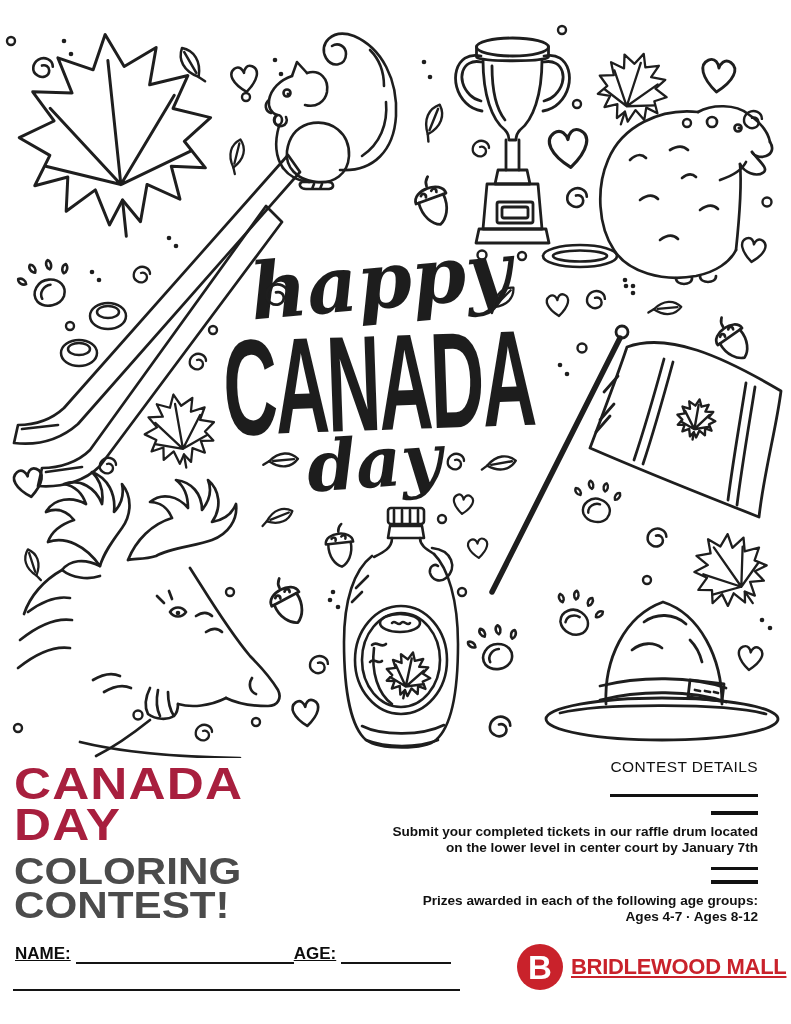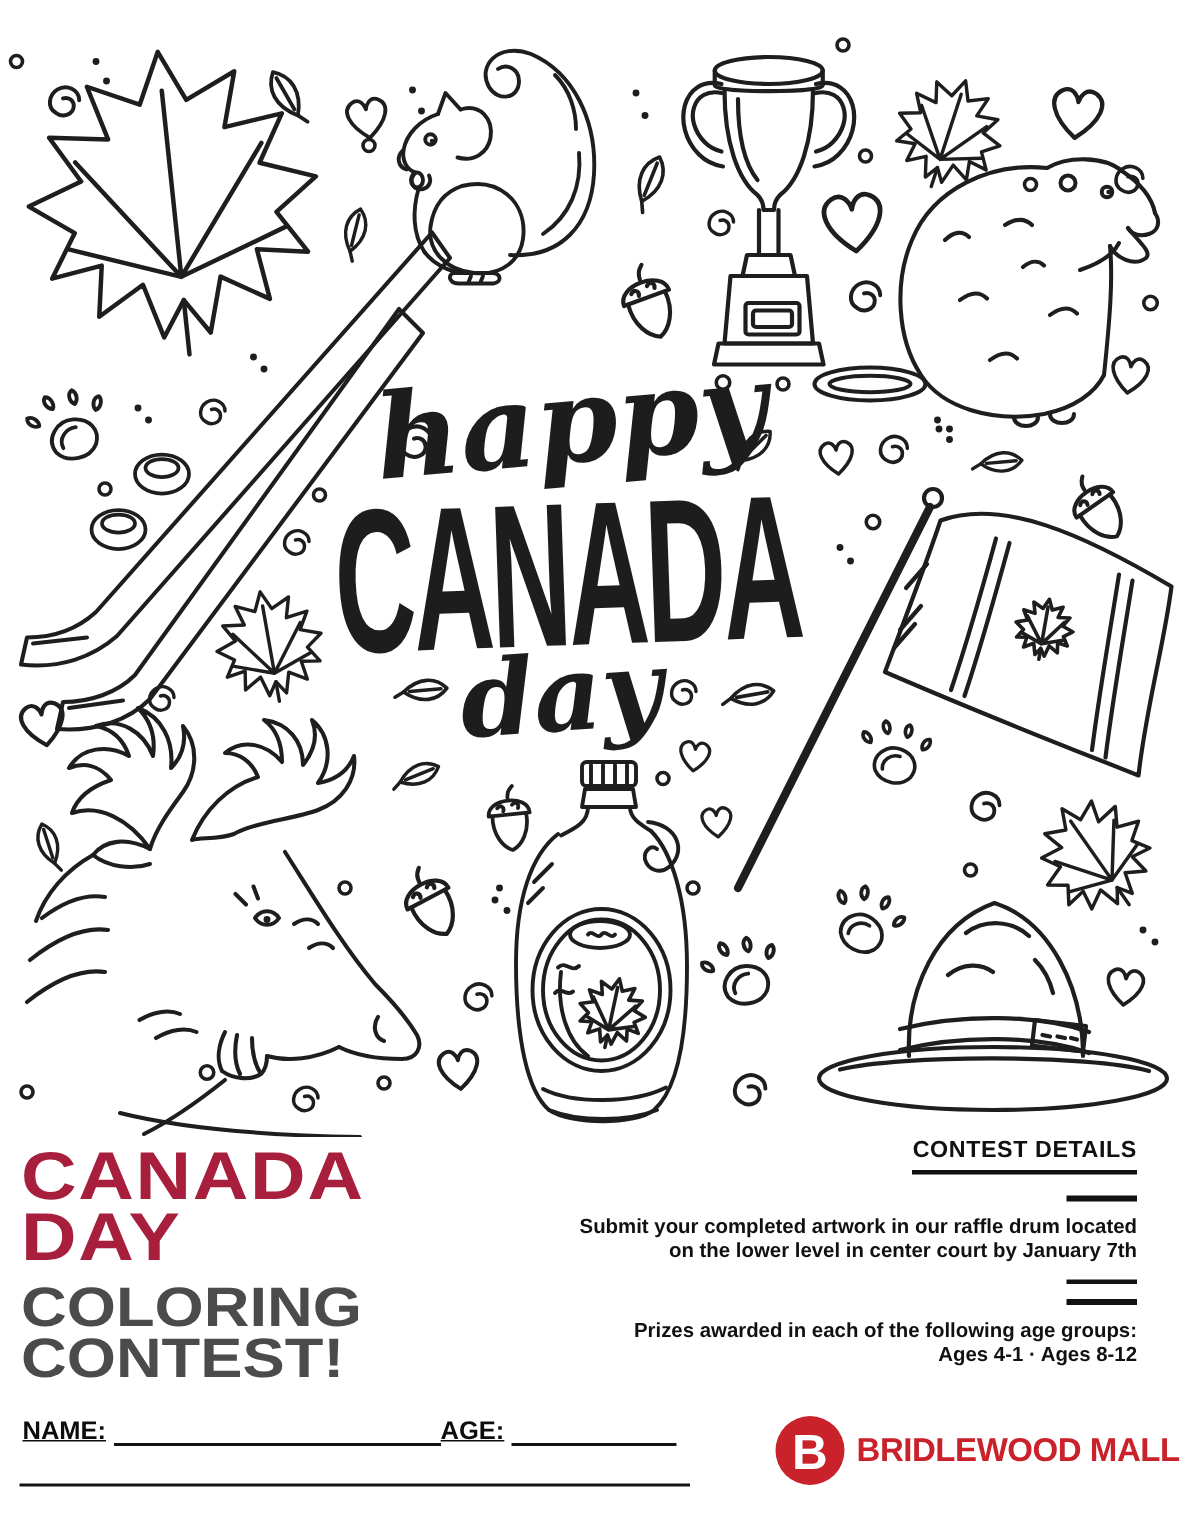--- a/index.html
+++ b/index.html
@@ -18,37 +18,37 @@
   .word-script{font-family:"DejaVu Serif",serif;font-style:italic;font-weight:bold;fill:#1d1d1d;}
   .word-caps{font-family:"Liberation Sans",sans-serif;font-weight:bold;fill:#1d1d1d;}
 
   
   .title-block{position:absolute;left:14px;top:763px;transform:scaleX(1.14);transform-origin:left top;}
   .t-red{color:var(--crimson);font-weight:bold;font-size:45px;line-height:41px;letter-spacing:1px;}
   .t-gray{color:var(--title-gray);font-weight:bold;font-size:37px;line-height:34px;letter-spacing:0px;}
   .t-gray.first{margin-top:10px;}
 
   .details{position:absolute;left:380px;top:758px;width:378px;text-align:right;color:var(--ink);}
-  .details .heading{display:inline-block;font-size:15.5px;font-weight:bold;letter-spacing:.4px;
-      border-bottom:3.5px solid var(--ink);padding-bottom:4px;margin-bottom:4px;}
+  .details .heading{display:inline-block;font-size:15.5px;font-weight:normal;letter-spacing:.4px;
+      border-bottom:3.5px solid var(--ink);padding-bottom:18px;margin-bottom:4px;}
   .details .para{font-size:13.6px;font-weight:bold;line-height:16.5px;margin-top:9px;}
   .details .rule{width:47px;height:3.5px;background:var(--ink);margin:10px 0 1px auto;}
 
   .form-row{position:absolute;display:flex;align-items:flex-end;color:#0d0d0d;font-weight:bold;font-size:17px;text-decoration:underline;}
   .form-row .lbl{white-space:nowrap;padding-right:5px;}
   .form-row .line{border-bottom:2.4px solid #141414;height:19px;}
   #row-name{left:15px;top:944px;width:443px;}
   #row-contact{left:13px;top:972px;width:447px;}
   .line-name{width:218px;} .line-age{width:110px;} .line-contact{flex:1;}
 
   .logo{position:absolute;left:517px;top:944px;display:flex;align-items:center;gap:8px;}
   .logo-mark{width:46px;height:46px;border-radius:50%;background:var(--logo-red);
       display:flex;align-items:center;justify-content:center;
       color:#fff;font-weight:bold;font-size:33px;line-height:1;}
-  .logo-word{color:var(--logo-red);font-weight:bold;font-size:22px;letter-spacing:-.3px;white-space:nowrap;}
+  .logo-word{color:var(--logo-red);font-weight:bold;font-size:22px;letter-spacing:-.3px;white-space:nowrap;text-decoration:underline;}
 </style>
 </head>
 <body>
 
 <div class="page">
 
   <svg class="art" width="791" height="758" viewBox="0 0 791 758">
     <defs>
       <g id="sym-heart">
         <path d="M0,10 C-11,1.5 -13.5,-7 -7.5,-10.5 C-3,-13 -0.5,-8.5 0,-6 C0.5,-8.5 3,-13 7.5,-10.5 C13.5,-7 11,1.5 0,10 Z"></path>
@@ -318,28 +318,28 @@
     <div class="t-red">CANADA</div>
     <div class="t-red">DAY</div>
     <div class="t-gray first">COLORING</div>
     <div class="t-gray">CONTEST!</div>
   </div>
 
   <div class="details">
     <span class="heading">CONTEST DETAILS</span>
     <div class="rule"></div>
     <div class="para">
-      <div>Submit your completed artwork in our raffle drum located</div>
+      <div>Submit your completed tickets in our raffle drum located</div>
       <div>on the lower level in center court by January 7th</div>
     </div>
     <div class="rule"></div>
     <div class="rule"></div>
     <div class="para">
       <div>Prizes awarded in each of the following age groups:</div>
-      <div>Ages 4-1  ·  Ages 8-12</div>
+      <div>Ages 4-7  ·  Ages 8-12</div>
     </div>
   </div>
 
   <div class="form-row" id="row-name">
     <span class="lbl">NAME:</span>
     <span class="line line-name"></span>
     <span class="lbl">AGE:</span>
     <span class="line line-age"></span>
   </div>
   <div class="form-row" id="row-contact">

